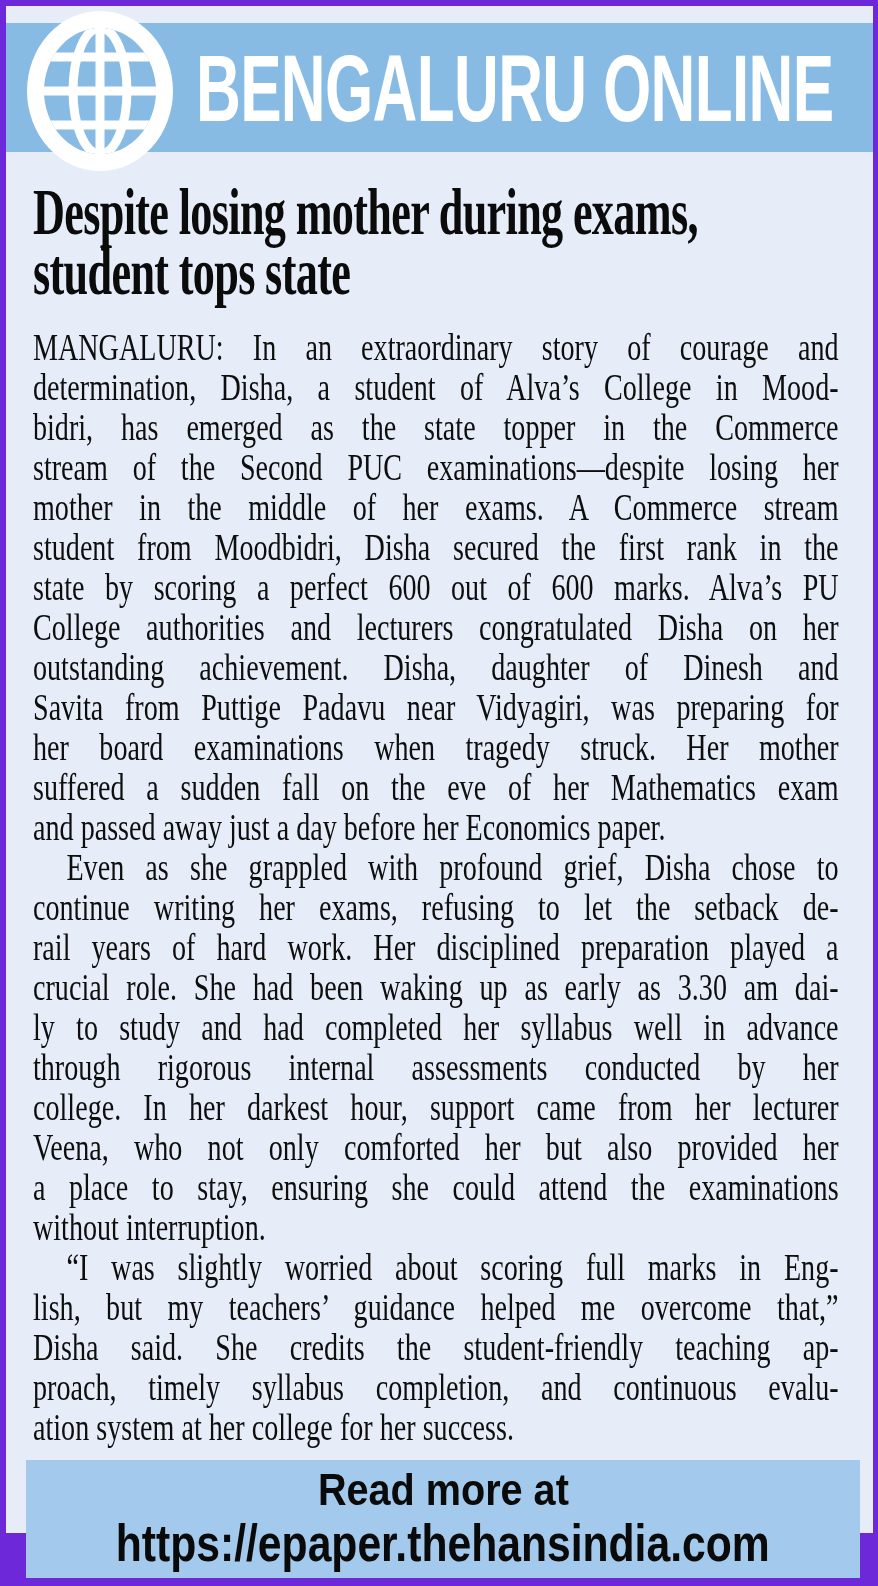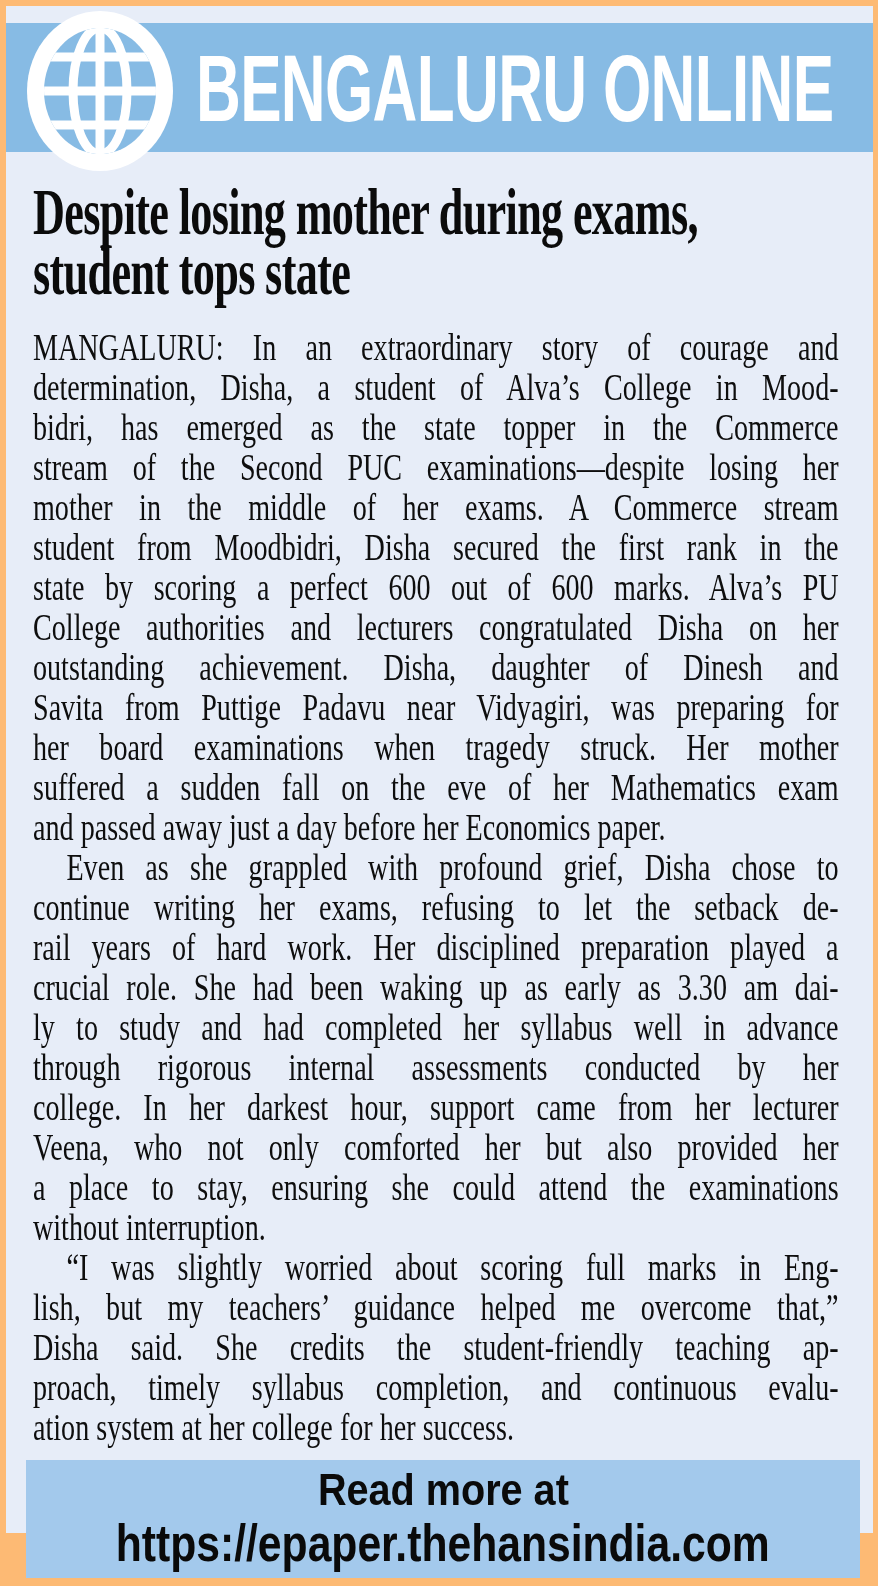--- a/index.html
+++ b/index.html
@@ -1,16 +1,16 @@
 <!DOCTYPE html>
 <html><head>
 <meta charset="utf-8">
 <style>
   html,body{margin:0;padding:0;background:#ffffff;}
-  .page{position:relative;width:878px;height:1586px;background:#fdba74;overflow:hidden;
+  .page{position:relative;width:878px;height:1586px;background:#6d28d9;overflow:hidden;
         font-family:"Liberation Serif",serif;color:#0a0a0a;}
   .panel{position:absolute;left:6px;top:6px;width:867px;height:1527px;background:#e7edf8;}
   
   .band{position:absolute;left:0;top:17px;width:867px;height:129px;background:#87bbe4;}
   .band-title{position:absolute;left:190px;top:0;height:129px;line-height:132px;
               font-family:"Liberation Sans",sans-serif;font-weight:bold;font-size:94px;
               color:#ffffff;white-space:nowrap;display:inline-block;
               transform:scaleX(0.66);transform-origin:left center;letter-spacing:-1px;}
   .globe{position:absolute;left:20px;top:4px;width:148px;height:162px;}
   

